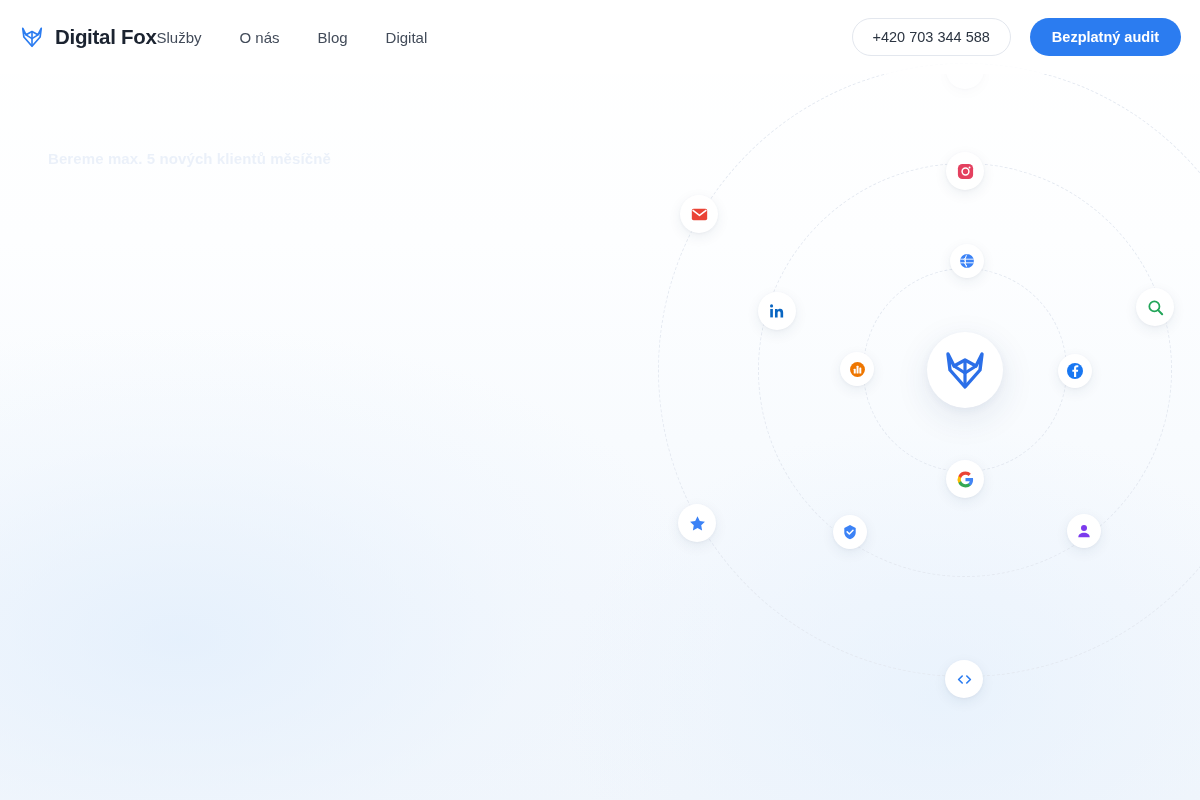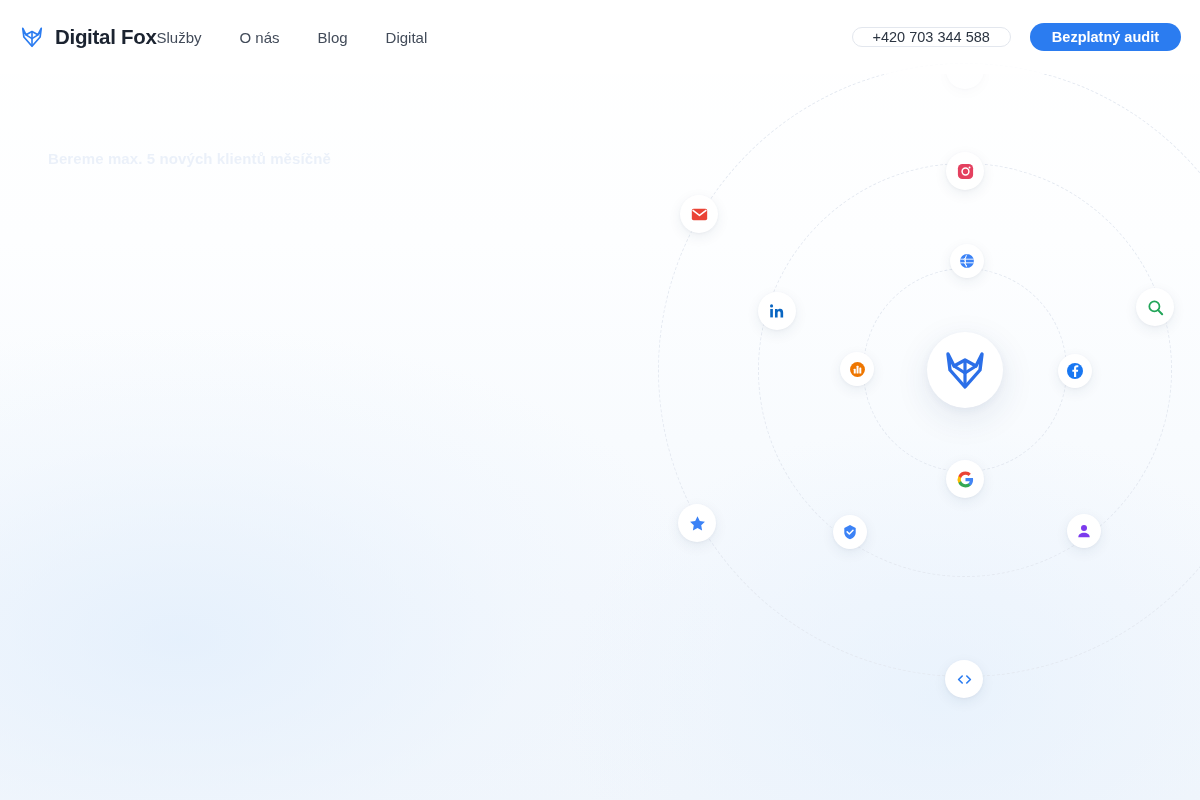--- a/index.html
+++ b/index.html
@@ -89,36 +89,36 @@
   .header-actions {
     margin-left: auto;
     display: flex;
     align-items: center;
     gap: 19px;
   }
   .btn-phone {
     display: inline-flex;
     align-items: center;
     justify-content: center;
-    height: 20px;
+    height: 38px;
     padding: 0 20px;
     border: 1px solid #e3e7ee;
     border-radius: 19px;
     background: #ffffff;
     font-size: 14.5px;
     color: #2b3441;
     cursor: pointer;
     white-space: nowrap;
     font-family: "Liberation Sans", sans-serif;
   }
   .btn-cta {
     display: inline-flex;
     align-items: center;
     justify-content: center;
-    height: 28px;
+    height: 38px;
     padding: 0 22px;
     border: none;
     border-radius: 19px;
     background: #2b7cf0;
     color: #ffffff;
     font-size: 14.5px;
     font-weight: 700;
     cursor: pointer;
     white-space: nowrap;
     font-family: "Liberation Sans", sans-serif;

